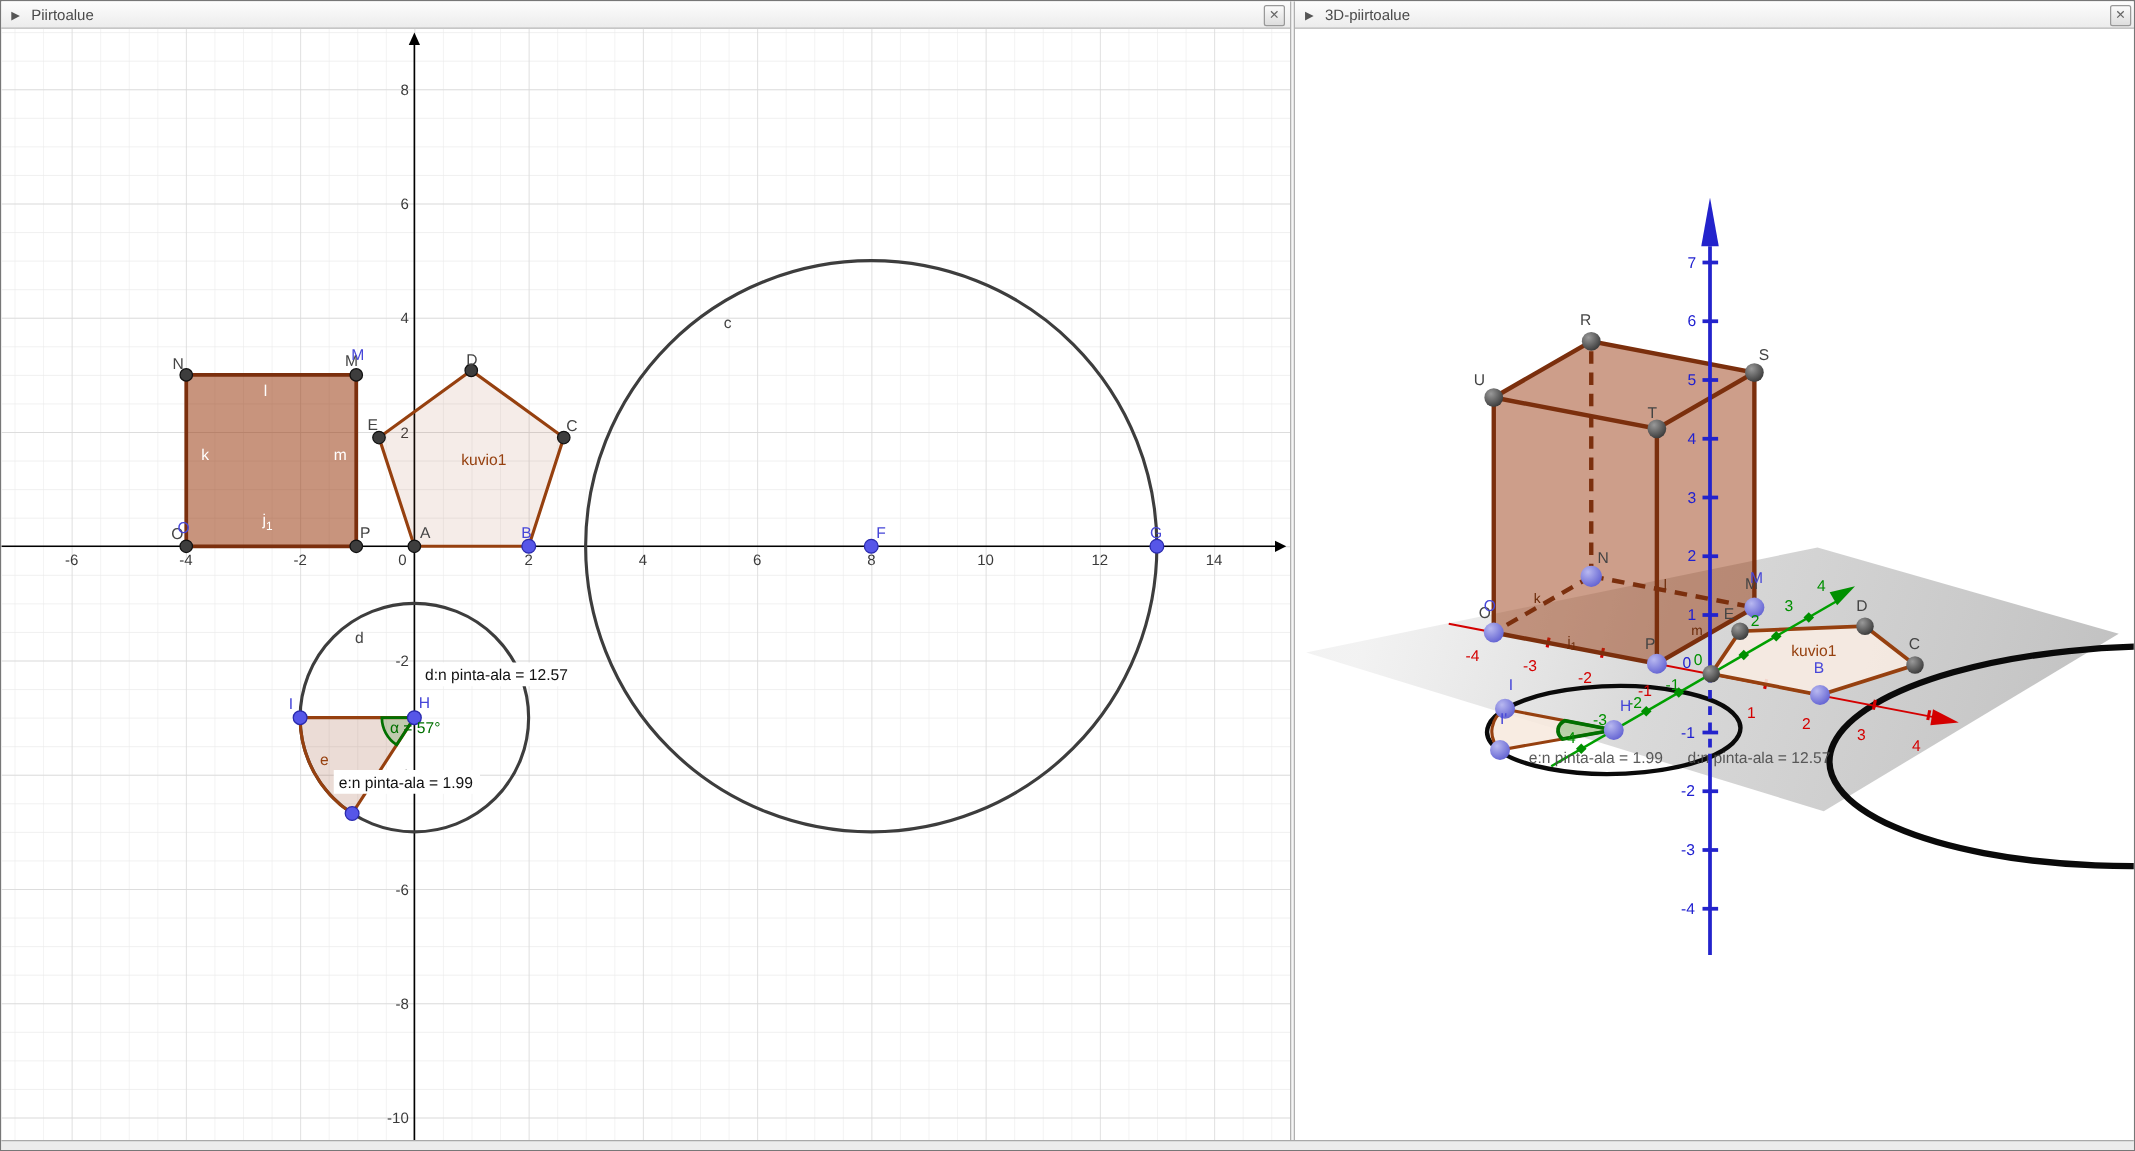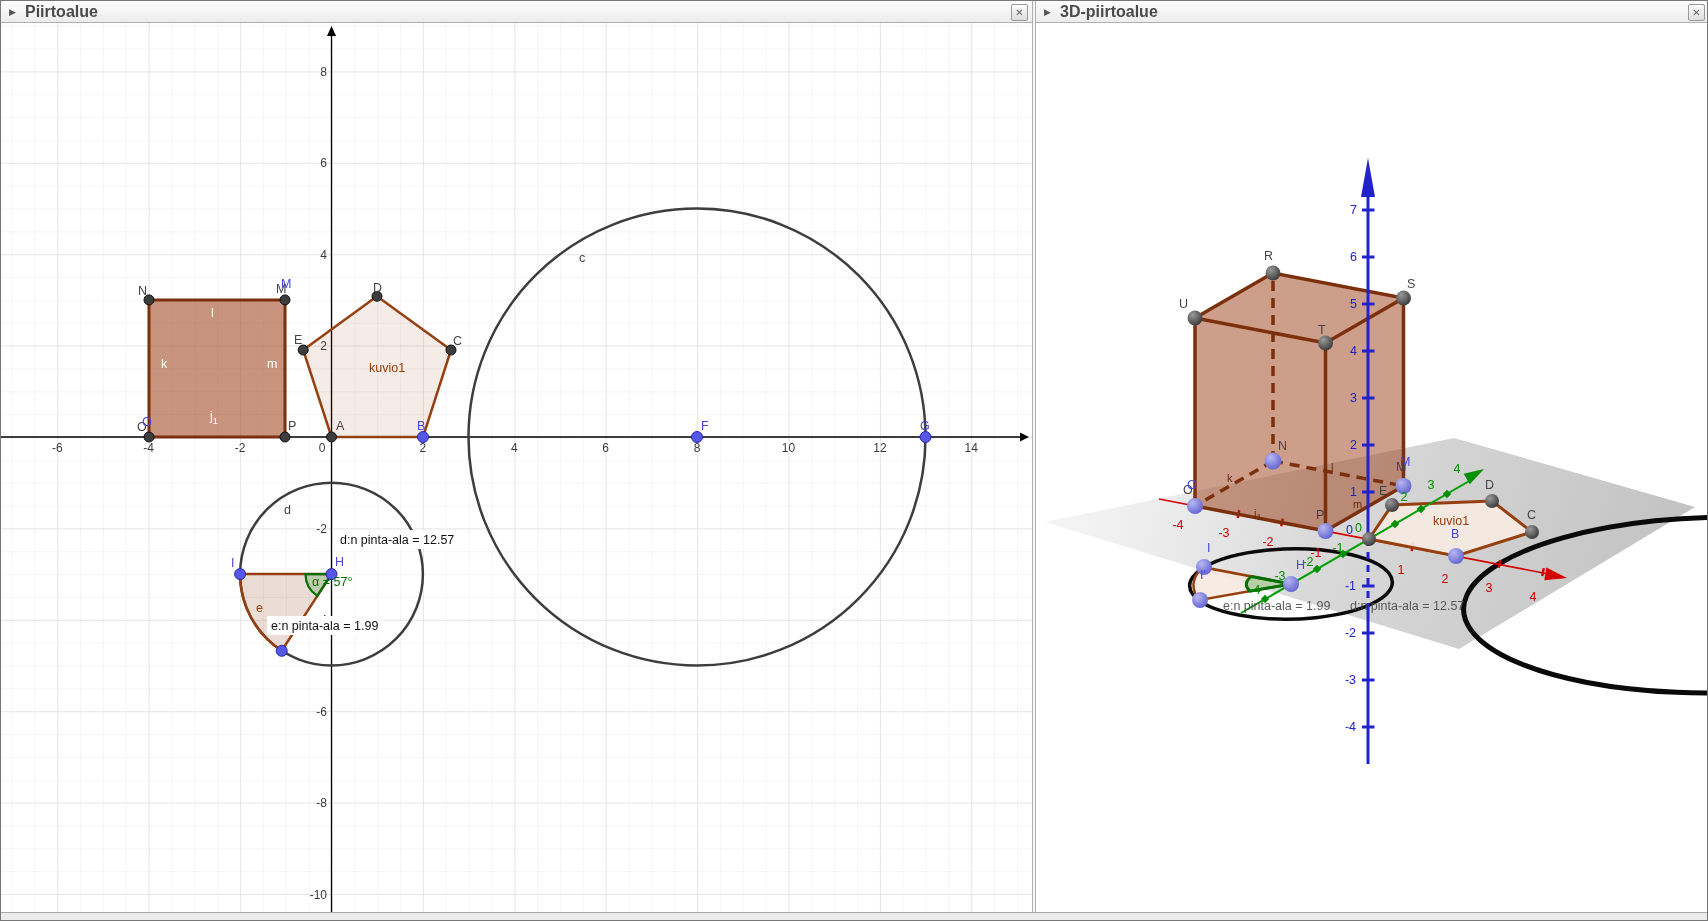--- a/index.html
+++ b/index.html
@@ -1,21 +1,21 @@
 <!DOCTYPE html>
 <html><head>
 <meta charset="utf-8">
 <style>
   html,body{margin:0;padding:0;background:#ccc;}
   #app{position:relative;width:1708px;height:921px;background:#fff;border:1px solid #777;box-sizing:border-box;
        font-family:"Liberation Sans",sans-serif;overflow:hidden;}
   .panel-header{position:absolute;top:0;height:22px;background:linear-gradient(#fdfdfd,#ececec);
        border-bottom:1px solid #b0b0b0;box-sizing:border-box;display:flex;align-items:center;}
   .tri{font-size:9px;color:#555;margin-left:8px;width:12px;}
-  .ptitle{font-size:16px;font-weight:bold;color:#4a4a4a;margin-left:4px;}
+  .ptitle{font-size:12px;font-weight:normal;color:#4a4a4a;margin-left:4px;}
   .closebox{position:absolute;right:4px;top:3px;width:15px;height:15px;border:1px solid #999;
        background:linear-gradient(#fbfbfb,#ddd);color:#666;font-size:10px;line-height:15px;text-align:center;
        border-radius:2px;cursor:pointer;}
   #left-svg{position:absolute;left:0;top:22px;}
   #right-svg{position:absolute;left:1035px;top:22px;}
   #splitter{position:absolute;left:1031px;top:0;width:4px;height:911px;background:#f5f5f5;
        border-left:1px solid #b0b0b0;border-right:1px solid #b0b0b0;box-sizing:border-box;}
   #bottom-bar{position:absolute;left:0;top:911px;width:1708px;height:10px;background:#ececec;border-top:1px solid #a9a9a9;box-sizing:border-box;}
   text{font-family:"Liberation Sans",sans-serif;}
   .tick{font-size:12px;fill:#3a3a3a;}

